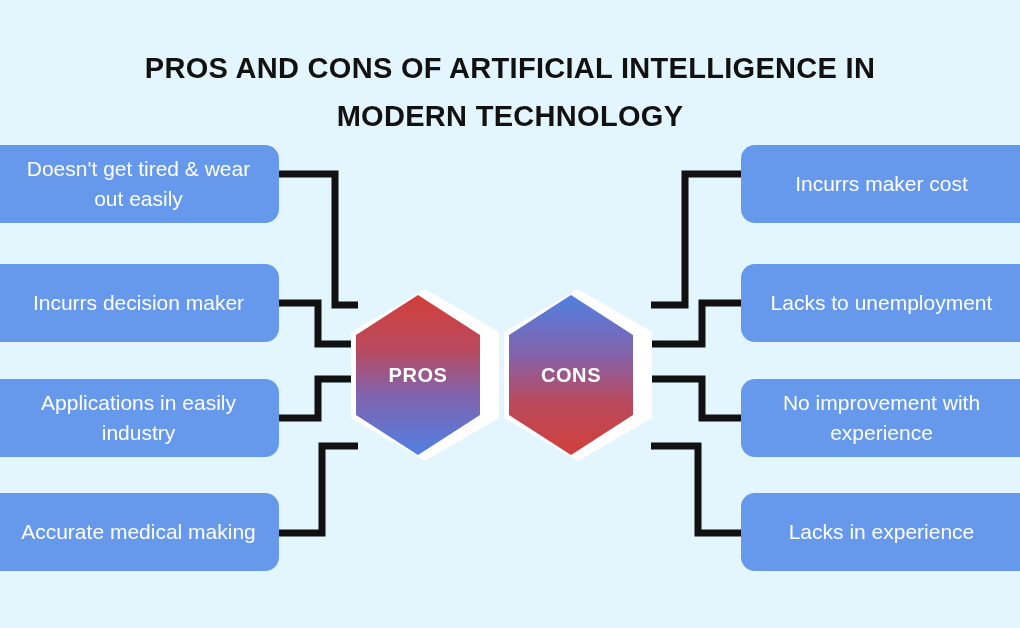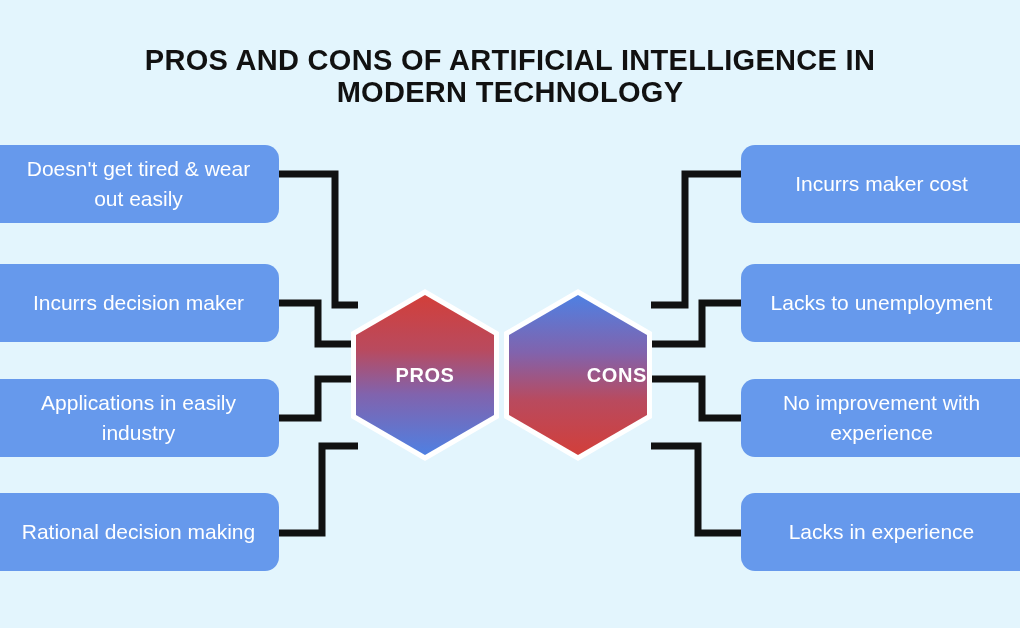--- a/index.html
+++ b/index.html
@@ -13,21 +13,21 @@
   #stage{position:absolute;left:0;top:0;width:1020px;height:628px;}
 
   
   .title{
     position:absolute;
     left:110px; top:44px;
     width:800px;
     text-align:center;
     font-weight:bold;
     font-size:29px;
-    line-height:32px;
+    line-height:48px;
     letter-spacing:0.3px;
     color:#111111;
     text-transform:uppercase;
   }
 
   
   .wires{position:absolute;left:0;top:0;width:1020px;height:628px;}
 
   
   .box{
@@ -66,27 +66,27 @@
     position:absolute;
     left:0;top:0;
     width:148px;height:172px;
     -webkit-clip-path:polygon(50% 0%,100% 25%,100% 75%,50% 100%,0% 75%,0% 25%);
     clip-path:polygon(50% 0%,100% 25%,100% 75%,50% 100%,0% 75%,0% 25%);
     background:#ffffff;
   }
   .hex-inner{
     position:absolute;
     left:5px;top:6px;
-    width:138px;height:160px;
+    width:124px;height:160px;
     -webkit-clip-path:polygon(50% 0%,100% 25%,100% 75%,50% 100%,0% 75%,0% 25%);
     clip-path:polygon(50% 0%,100% 25%,100% 75%,50% 100%,0% 75%,0% 25%);
     display:flex;align-items:center;justify-content:center;
   }
   .hex-inner.pros{background:linear-gradient(180deg,#d23f3a 0%,#b94a5e 34%,#8163ad 62%,#4f80e2 100%);}
-  .hex-inner.cons{background:linear-gradient(180deg,#4f80e2 0%,#8163ad 36%,#b94a5e 66%,#d23f3a 100%);justify-content:flex-end;}
+  .hex-inner.cons{background:linear-gradient(180deg,#4f80e2 0%,#8163ad 36%,#b94a5e 66%,#d23f3a 100%);}
   .hexlabel{
     color:#ffffff;
     font-weight:bold;
     font-size:20px;
     letter-spacing:0.6px;
   }
 
   #hex-pros{left:351px;top:289px;}
   #hex-cons{left:504px;top:289px;}
 </style>
@@ -129,21 +129,21 @@
   <div class="box left" style="top:145px">
     <span>Doesn't get tired &amp; wear out easily</span>
   </div>
   <div class="box left" style="top:264px">
     <span>Incurrs decision maker</span>
   </div>
   <div class="box left" style="top:379px">
     <span>Applications in easily industry</span>
   </div>
   <div class="box left" style="top:493px">
-    <span>Rational decision making</span>
+    <span>Accurate medical making</span>
   </div>
 
   <div class="box right" style="top:145px">
     <span>Incurrs maker cost</span>
   </div>
   <div class="box right" style="top:264px">
     <span>Lacks to unemployment</span>
   </div>
   <div class="box right" style="top:379px">
     <span>No improvement with experience</span>

